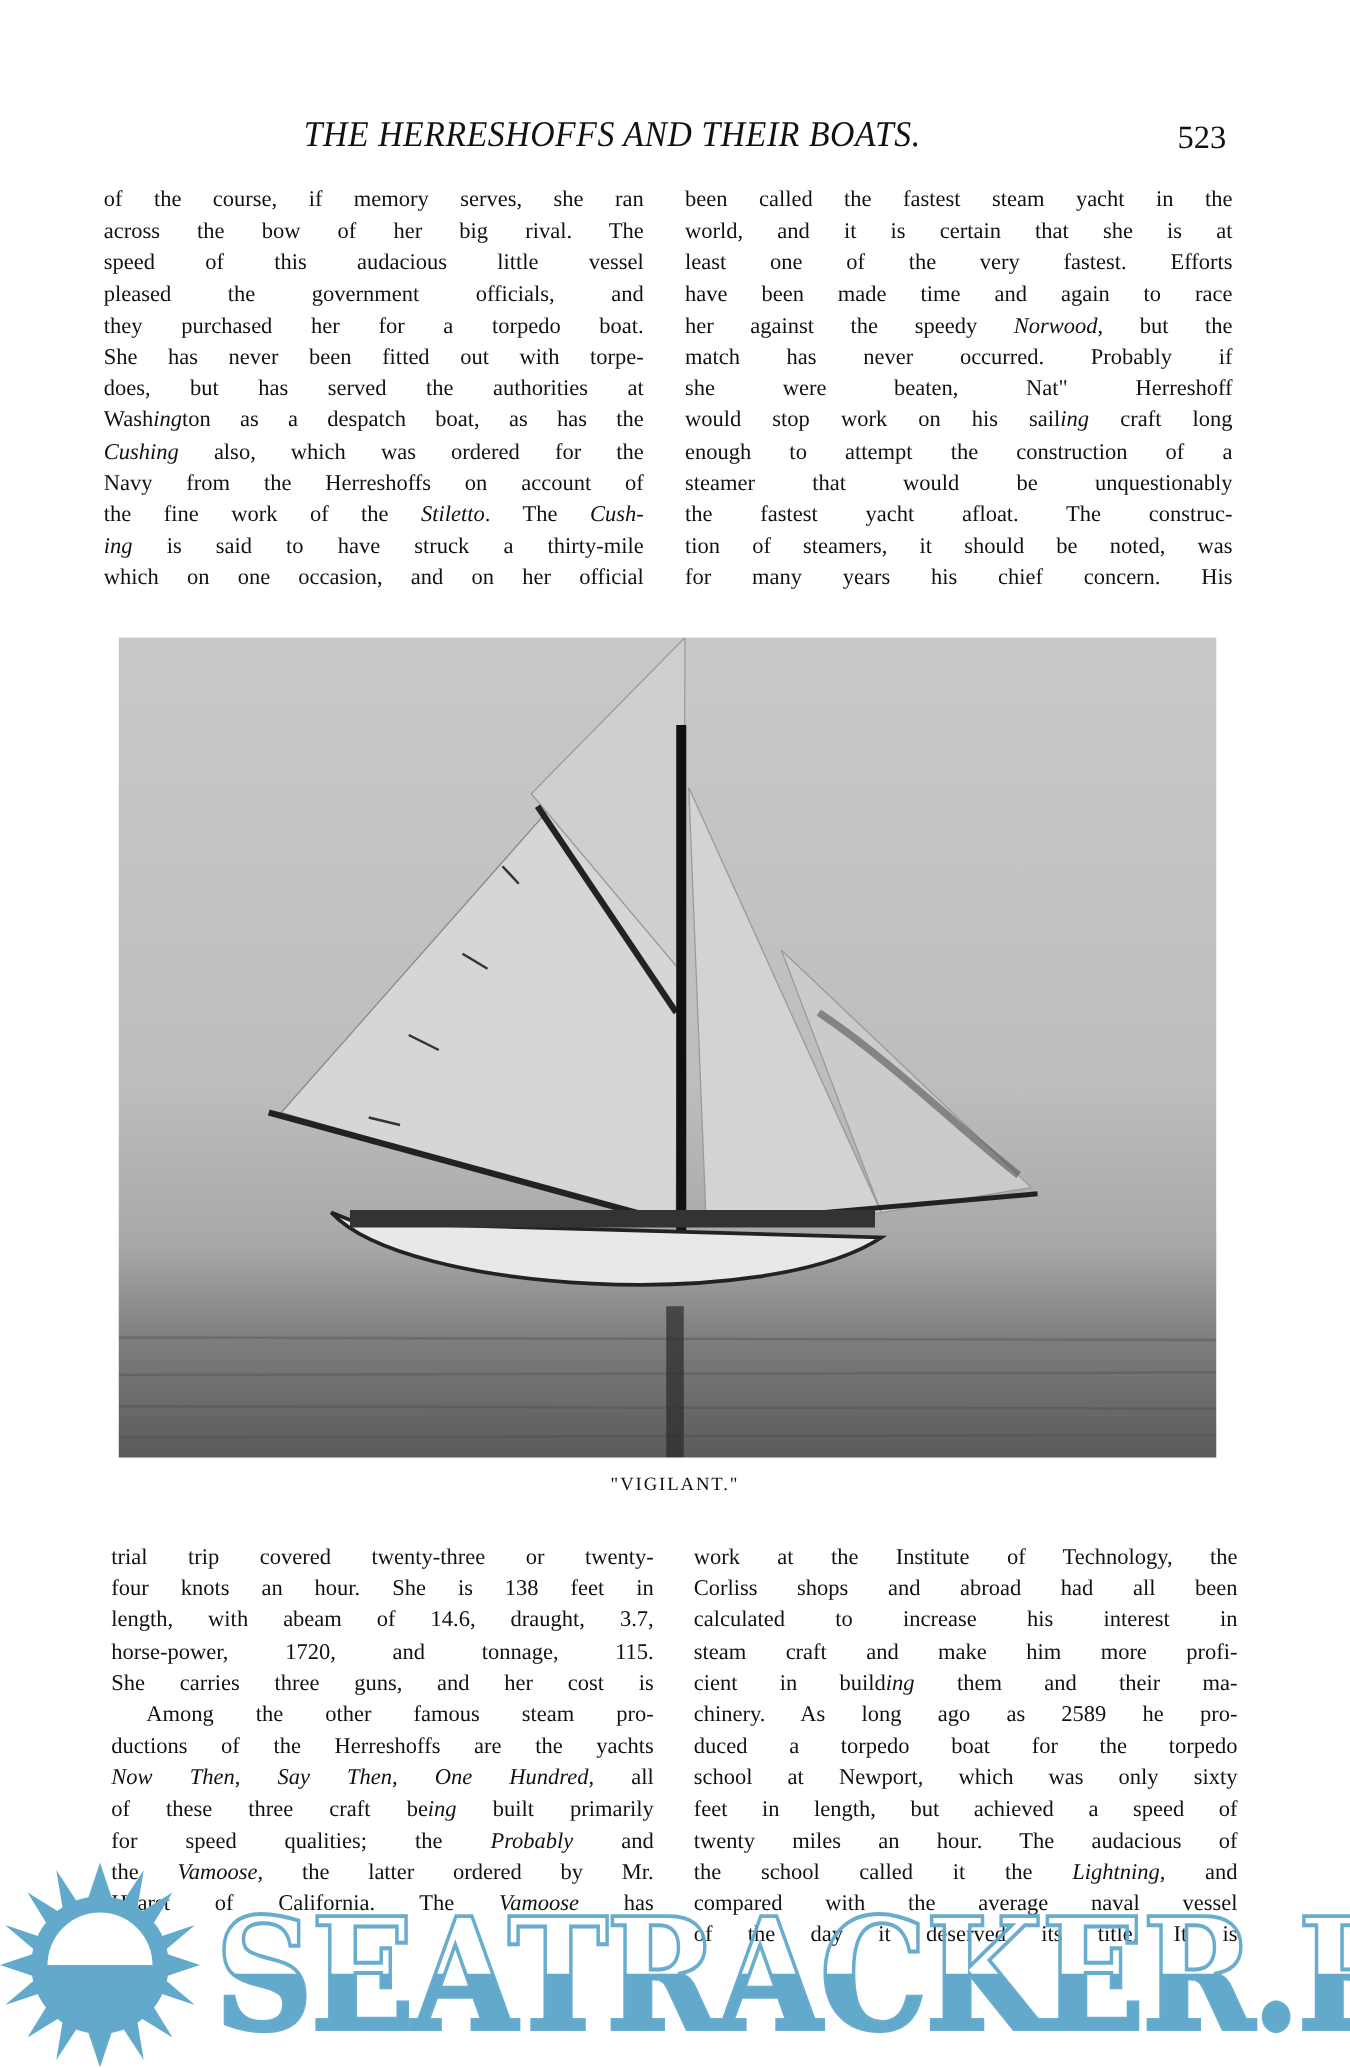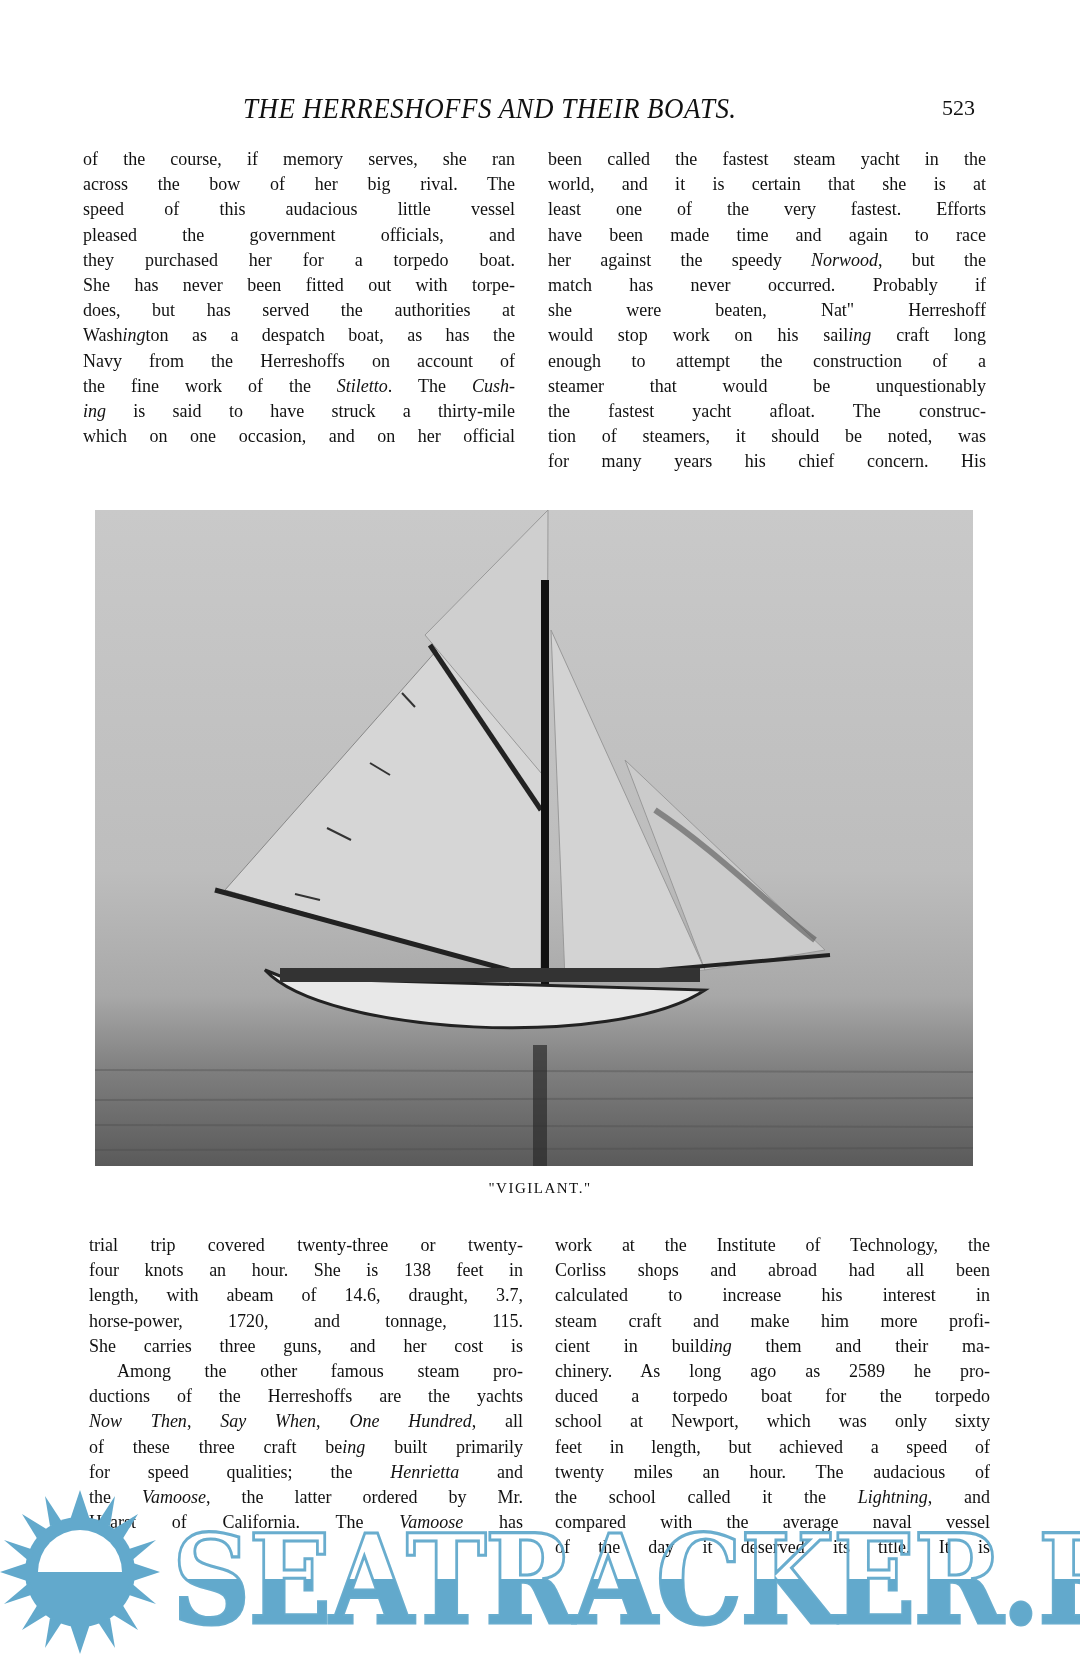--- a/index.html
+++ b/index.html
@@ -1,20 +1,20 @@
 <!DOCTYPE html>
 <html><head>
 <meta charset="utf-8">
 <style>
   html, body { margin:0; padding:0; background:#ffffff; }
   body { width:1080px; height:1654px; position:relative; overflow:hidden;
          font-family:"Liberation Serif","DejaVu Serif",serif; color:#111; }
   .running-head { position:absolute; top:92px; left:243px; font-size:29px; font-style:italic;
                   letter-spacing:0.5px; transform:scaleX(0.93); transform-origin:left top; }
-  .page-num { position:absolute; top:95px; left:942px; font-size:22px; }
+  .page-num { position:absolute; top:95px; left:942px; font-size:26px; }
   .col { position:absolute; font-size:18px; line-height:25.2px; }
   .col .ln { display:block; white-space:nowrap; text-align:justify; text-align-last:justify; }
   .col .ln.last { text-align-last:left; }
   .col .ln.indent { padding-left:28px; }
   #col-tl { left:83px; top:147px; width:432px; }
   #col-tr { left:548px; top:147px; width:438px; }
   #col-bl { left:89px; top:1233px; width:434px; }
   #col-br { left:555px; top:1233px; width:435px; }
   i { }
 
@@ -42,20 +42,21 @@
 
 <div class="col" id="col-tl">
     <span class="ln">of the course, if memory serves, she ran</span>
     <span class="ln">across the bow of her big rival. The</span>
     <span class="ln">speed of this audacious little vessel</span>
     <span class="ln">pleased the government officials, and</span>
     <span class="ln">they purchased her for a torpedo boat.</span>
     <span class="ln">She has never been fitted out with torpe-</span>
     <span class="ln">does, but has served the authorities at</span>
     <span class="ln">Wash<i>ing</i>ton as a despatch boat, as has the</span>
+    <span class="ln"><i>Cushing</i> also, which was ordered for the</span>
     <span class="ln">Navy from the Herreshoffs on account of</span>
     <span class="ln">the fine work of the <i>Stiletto</i>. The <i>Cush-</i></span>
     <span class="ln"><i>ing</i> is said to have struck a thirty-mile</span>
     <span class="ln">which on one occasion, and on her official</span>
   </div>
 <div class="col" id="col-tr">
     <span class="ln">been called the fastest steam yacht in the</span>
     <span class="ln">world, and it is certain that she is at</span>
     <span class="ln">least one of the very fastest. Efforts</span>
     <span class="ln">have been made time and again to race</span>
@@ -111,23 +112,23 @@
 <div class="caption">"VIGILANT."</div>
 
 <div class="col" id="col-bl">
     <span class="ln">trial trip covered twenty-three or twenty-</span>
     <span class="ln">four knots an hour. She is 138 feet in</span>
     <span class="ln">length, with abeam of 14.6, draught, 3.7,</span>
     <span class="ln">horse-power, 1720, and tonnage, 115.</span>
     <span class="ln">She carries three guns, and her cost is</span>
     <span class="ln indent">Among the other famous steam pro-</span>
     <span class="ln">ductions of the Herreshoffs are the yachts</span>
-    <span class="ln"><i>Now Then</i>, <i>Say When</i>, <i>One Hundred</i>, all</span>
+    <span class="ln"><i>Now Then</i>, <i>Say Then</i>, <i>One Hundred</i>, all</span>
     <span class="ln">of these three craft be<i>ing</i> built primarily</span>
-    <span class="ln">for speed qualities; the <i>Henrietta</i> and</span>
+    <span class="ln">for speed qualities; the <i>Probably</i> and</span>
     <span class="ln">the <i>Vamoose</i>, the latter ordered by Mr.</span>
     <span class="ln">Hearst of California. The <i>Vamoose</i> has</span>
   </div>
 <div class="col" id="col-br">
     <span class="ln">work at the Institute of Technology, the</span>
     <span class="ln">Corliss shops and abroad had all been</span>
     <span class="ln">calculated to increase his interest in</span>
     <span class="ln">steam craft and make him more profi-</span>
     <span class="ln">cient in build<i>ing</i> them and their ma-</span>
     <span class="ln">chinery. As long ago as 2589 he pro-</span>

